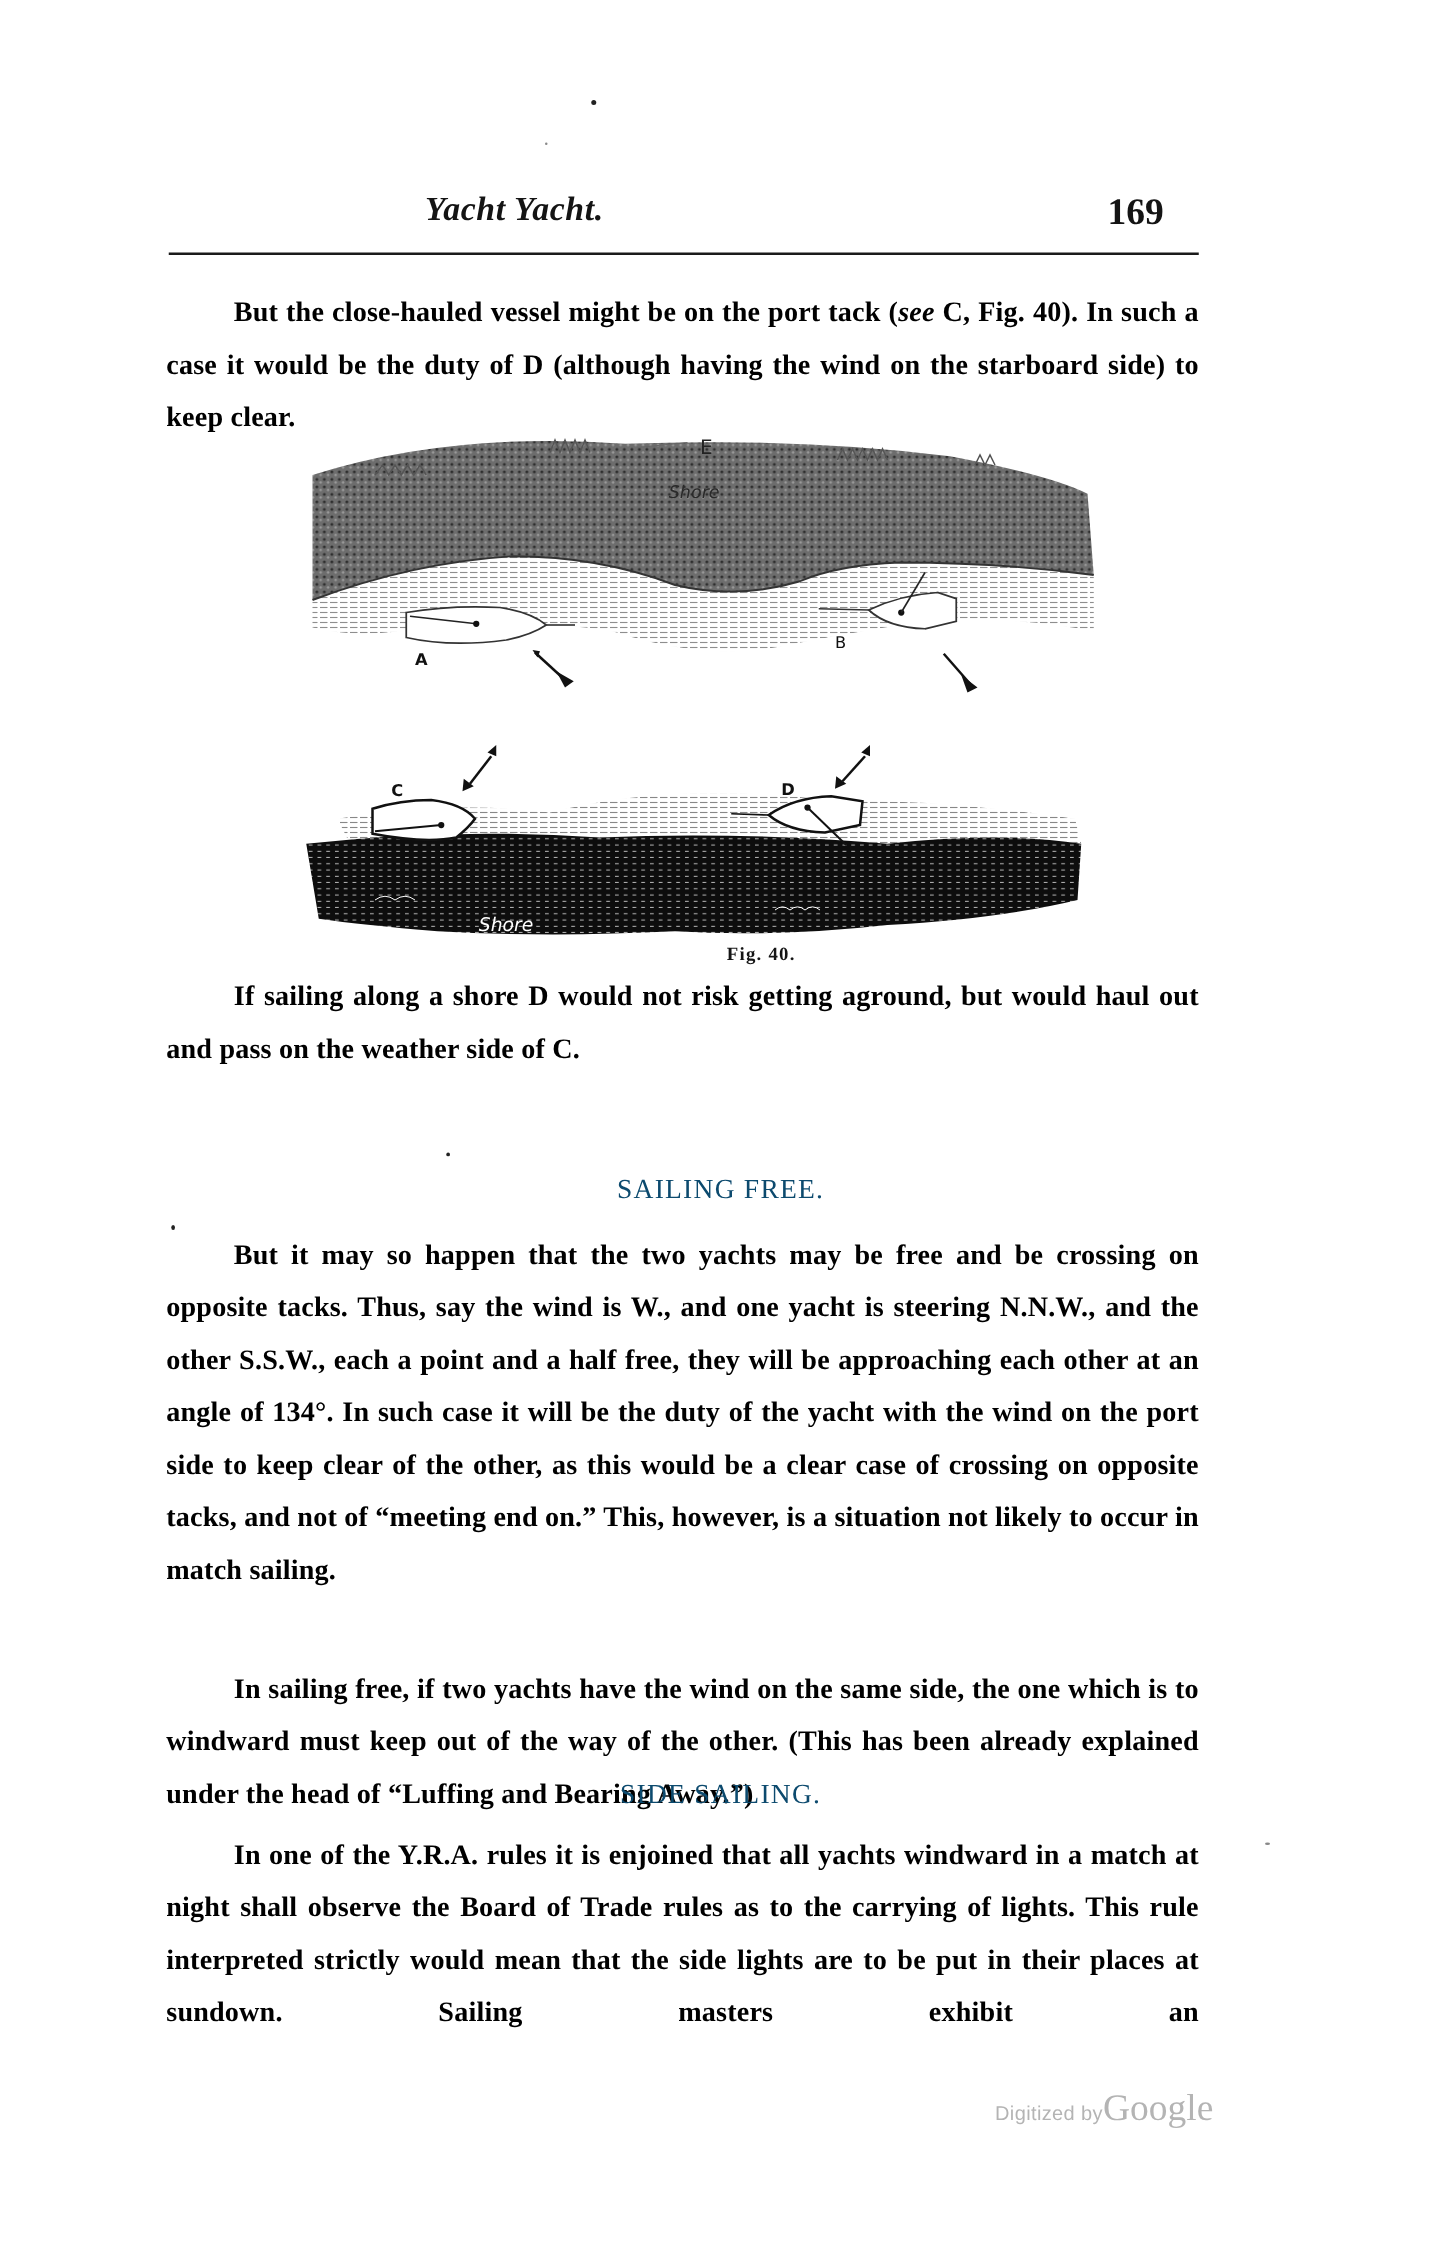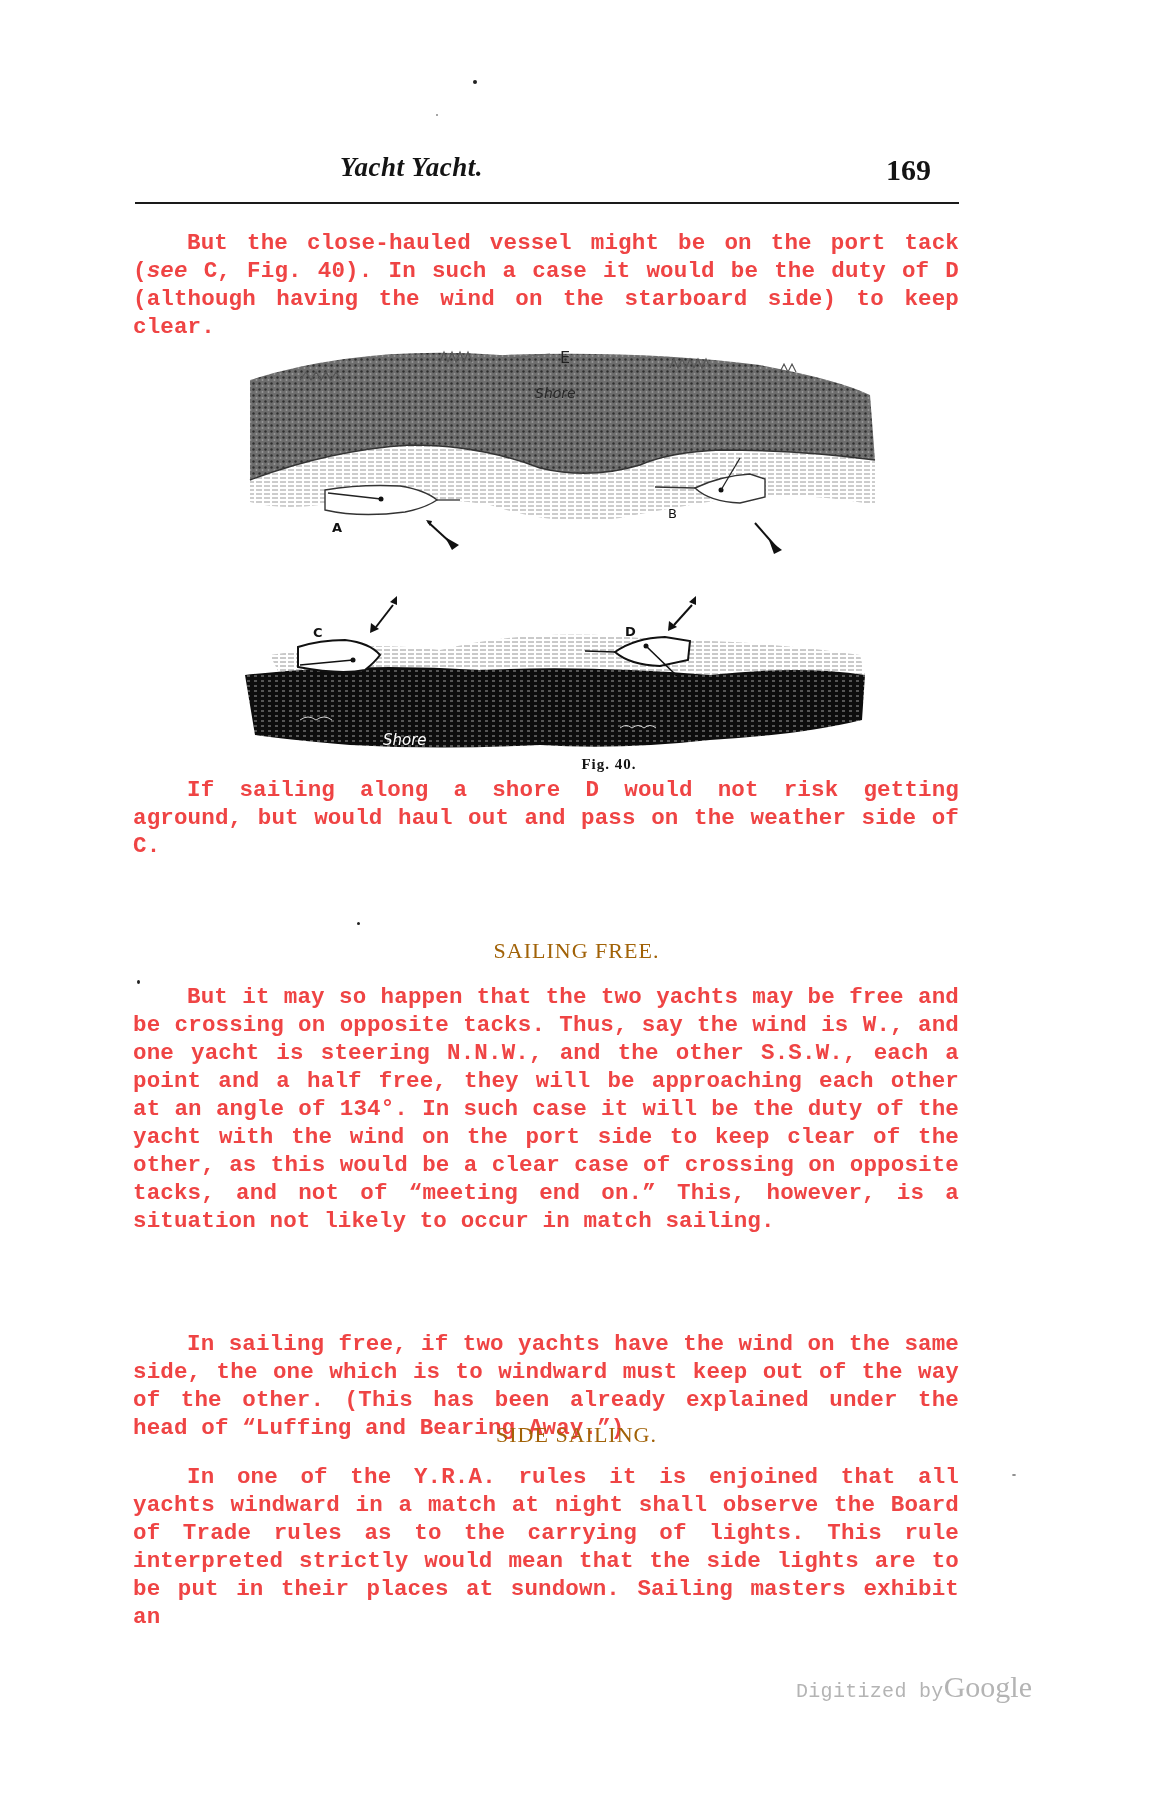--- a/index.html
+++ b/index.html
@@ -6,30 +6,30 @@
   body { width:1153px; height:1800px; position:relative; overflow:hidden;
          font-family:"DejaVu Serif","Liberation Serif",serif; color:#141414; }
   .abs { position:absolute; }
   .speck { position:absolute; background:#222; border-radius:50%; }
   .running-title { left:340px; top:152px; width:130px; font-style:italic; font-weight:bold;
                    font-size:27px; letter-spacing:0.5px; white-space:nowrap;
                    font-family:"Liberation Serif",serif; }
   .page-num { left:886px; top:153px; font-weight:bold; font-size:30px;
               font-family:"Liberation Serif",serif; }
   .header-rule { left:135px; top:202px; width:824px; height:2px; background:#1a1a1a; }
-  .para { position:absolute; left:133px; width:826px; font-size:22.5px; line-height:28px;
-          text-align:justify; font-family:Liberation Mono, monospace; font-weight:bold; color:#ef4444;
+  .para { position:absolute; left:133px; width:826px; font-size:22.5px; line-height:42px;
+          text-align:justify; font-family:Liberation Serif, serif; font-weight:bold; color:#000000;
           letter-spacing:0.15px; }
   .para .indent { display:inline-block; width:54px; }
   .heading { position:absolute; left:0; width:1153px; text-align:center; font-size:22px;
-             letter-spacing:1px; font-family:"Liberation Serif",serif; color:#a16207; }
+             letter-spacing:1px; font-family:"Liberation Serif",serif; color:#0c4a6e; }
   .fig-caption { position:absolute; left:0; width:1130px; text-align:center; font-size:15px;
                  font-weight:bold; letter-spacing:1px; font-family:"Liberation Serif",serif; }
   .watermark { position:absolute; left:796px; top:1670px; color:#b4b4b4; white-space:nowrap; }
-  .watermark .small { font-family:Liberation Mono, monospace; font-size:20px; letter-spacing:0.3px; }
+  .watermark .small { font-family:Liberation Sans, sans-serif; font-size:16px; letter-spacing:0.3px; }
   .watermark .big { font-family:"Liberation Serif",serif; font-size:30px; letter-spacing:0px; }
   svg text { font-family:"DejaVu Sans",sans-serif; }
 </style>
 </head>
 <body>
 
 <div class="speck" style="left:473px;top:80px;width:4px;height:4px;"></div>
 <div class="speck" style="left:436px;top:114px;width:2px;height:2px;background:#888;"></div>
 <div class="speck" style="left:357px;top:922px;width:3px;height:3px;"></div>
 <div class="speck" style="left:137px;top:980px;width:3px;height:4px;"></div>

